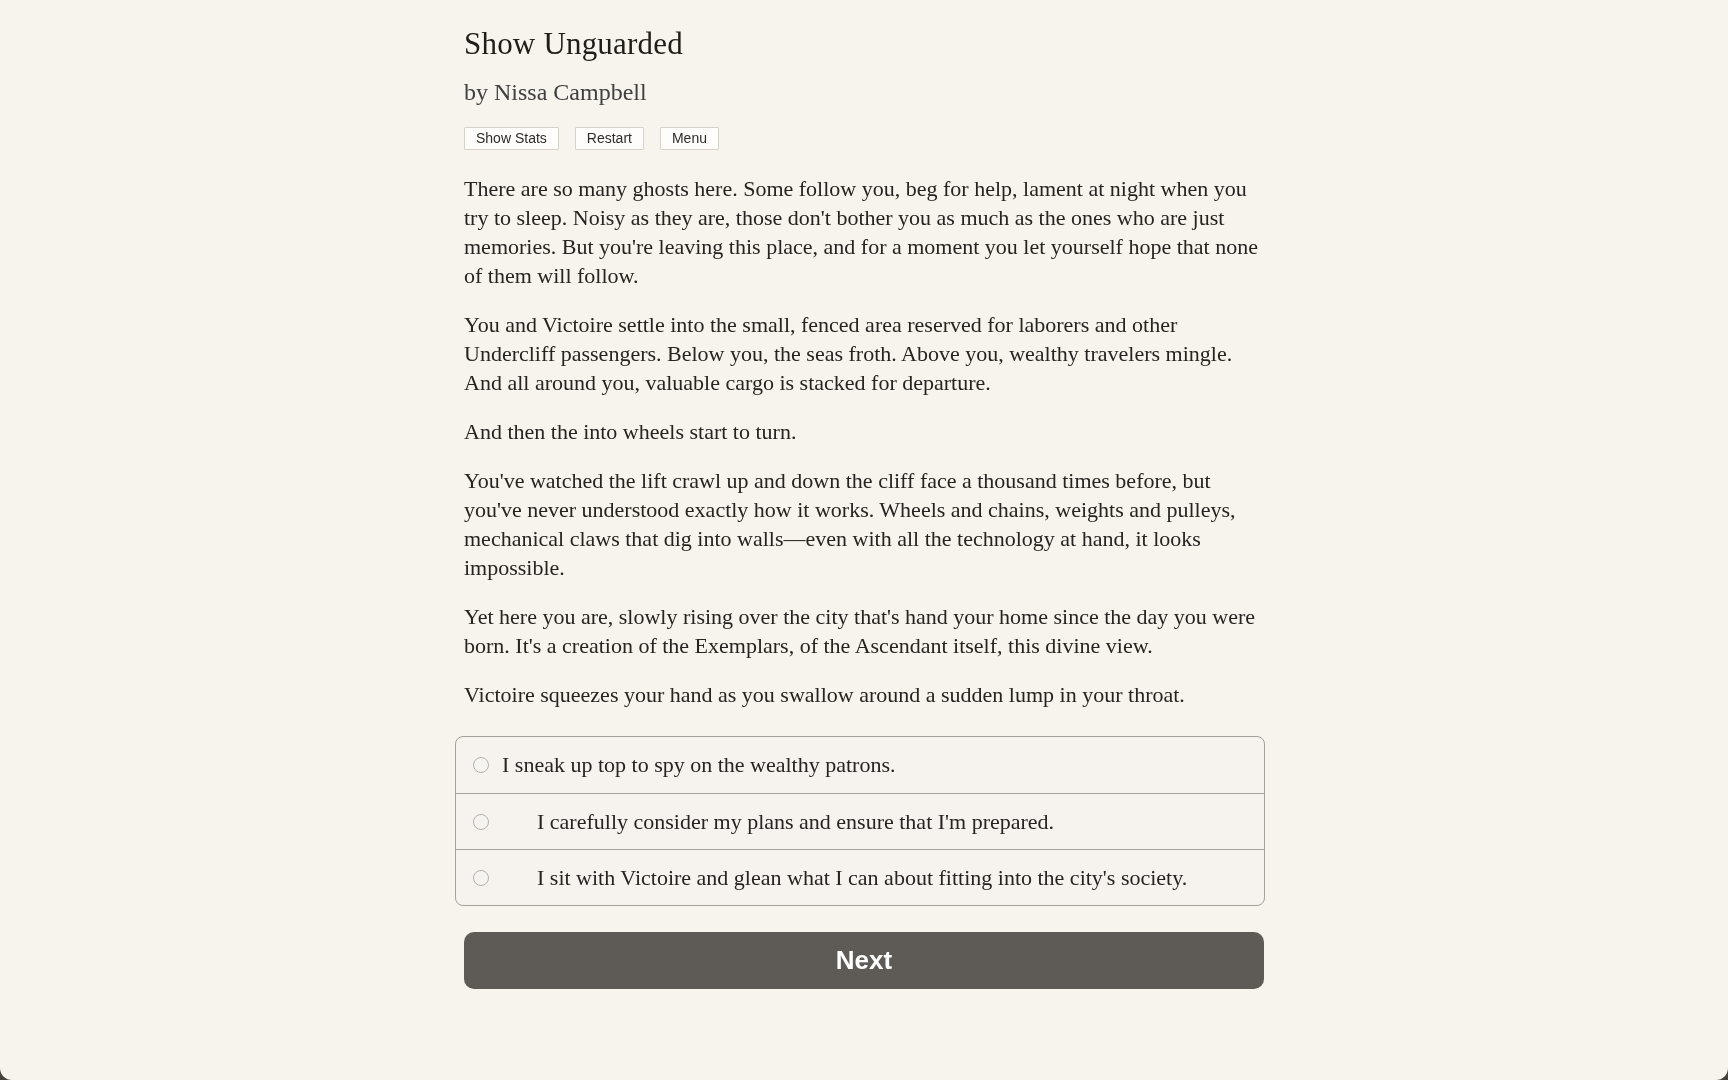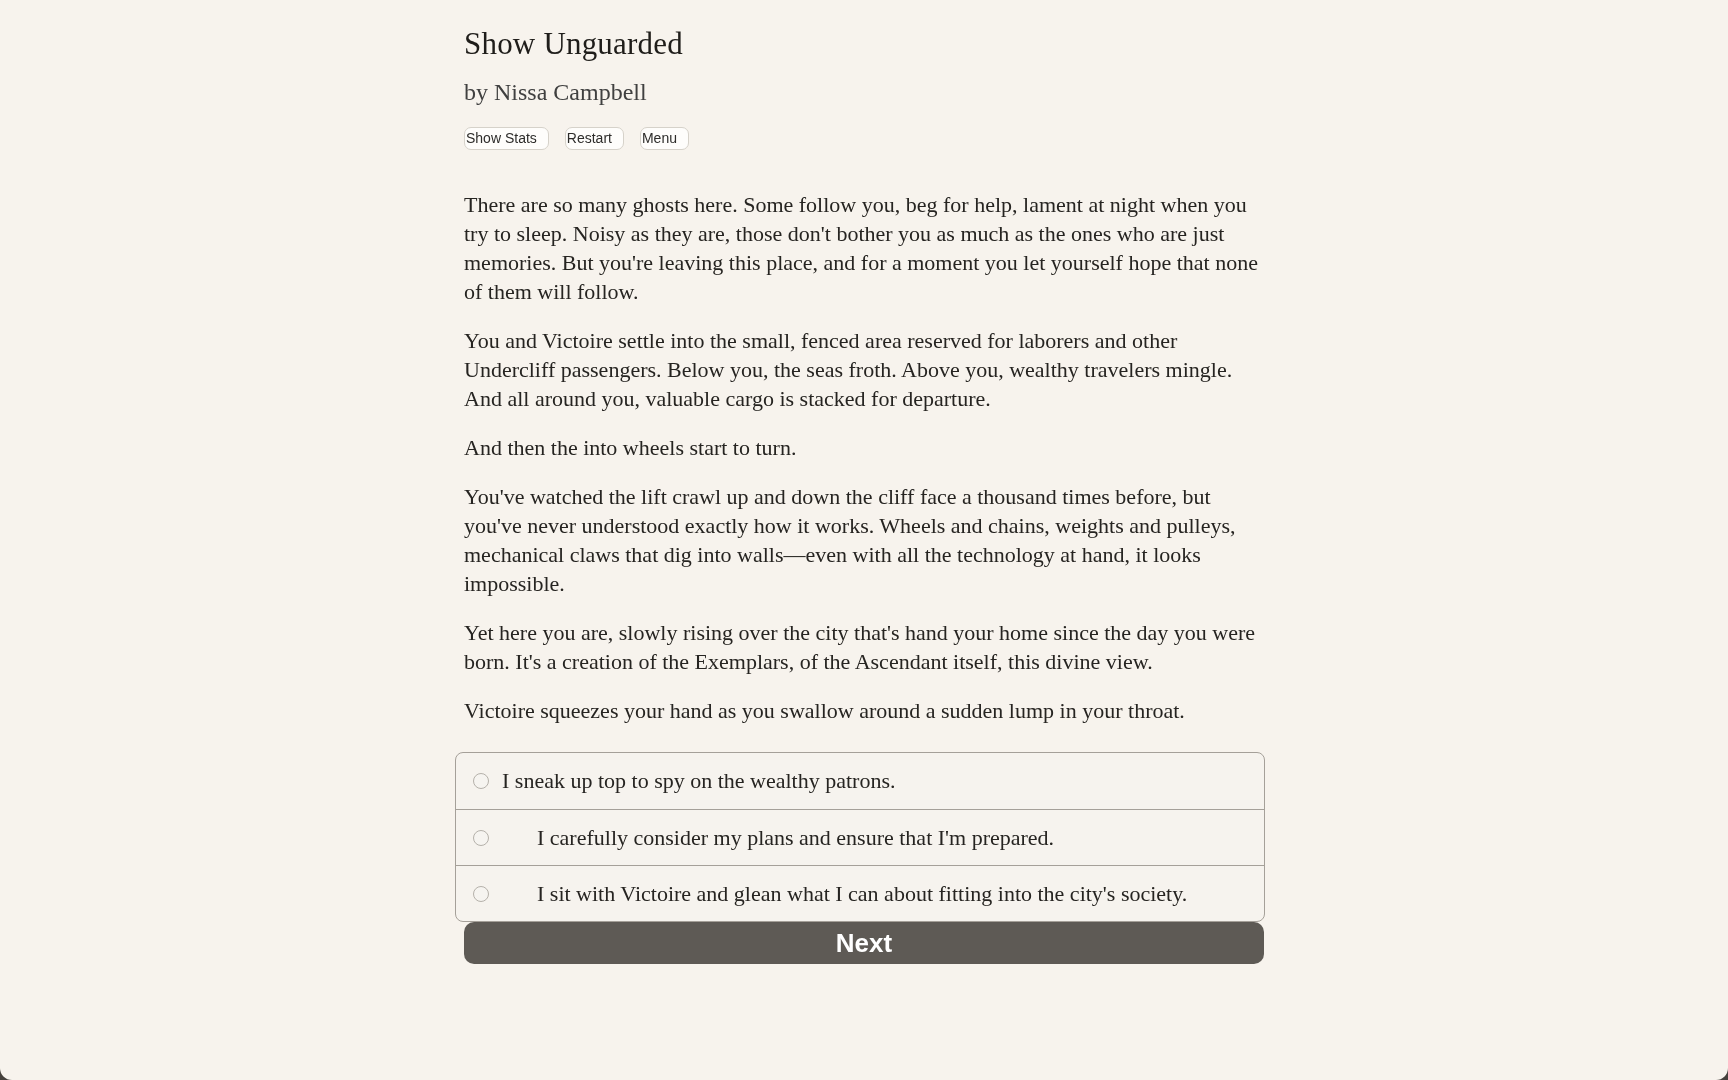--- a/index.html
+++ b/index.html
@@ -35,33 +35,33 @@
     display: flex;
     gap: 16px;
     align-items: center;
   }
   .toolbar button {
     font-family: "Liberation Sans", sans-serif;
     font-size: 14px;
     color: #2d2c2a;
     background: #fefdfb;
     border: 1px solid #d6d2ca;
-    border-radius: 7px;
-    padding: 2px 11px 3px 1px;
+    border-radius: 1px;
+    padding: 2px 11px 3px 11px;
     line-height: 16px;
     cursor: pointer;
   }
   .story { margin-top: 5px; }
   .story p {
     font-size: 22px;
     line-height: 29px;
     margin: 20px 0;
     color: #262421;
   }
-  .story p:first-child { margin-top: 40px; }
+  .story p:first-child { margin-top: 24px; }
   .choices {
     margin-top: 27px;
     margin-left: -9px;
     margin-right: -1px;
     border: 1px solid #a5a099;
     border-radius: 8px;
     overflow: hidden;
     background: #f6f3ee;
   }
   .choice-row {
@@ -97,22 +97,23 @@
     width: 5px;
     height: 5px;
     border-radius: 50%;
     background: #ffffff;
     left: 50%;
     top: 50%;
     transform: translate(-50%, -50%);
   }
   .next-button {
     display: block;
+    margin-top: 26px;
     width: 100%;
-    height: 42px;
+    height: 57px;
     background: #5e5a55;
     border: none;
     border-radius: 10px;
     color: #ffffff;
     font-family: "Liberation Sans", sans-serif;
     font-weight: bold;
     font-size: 26px;
     cursor: pointer;
   }
   .window-corner {

